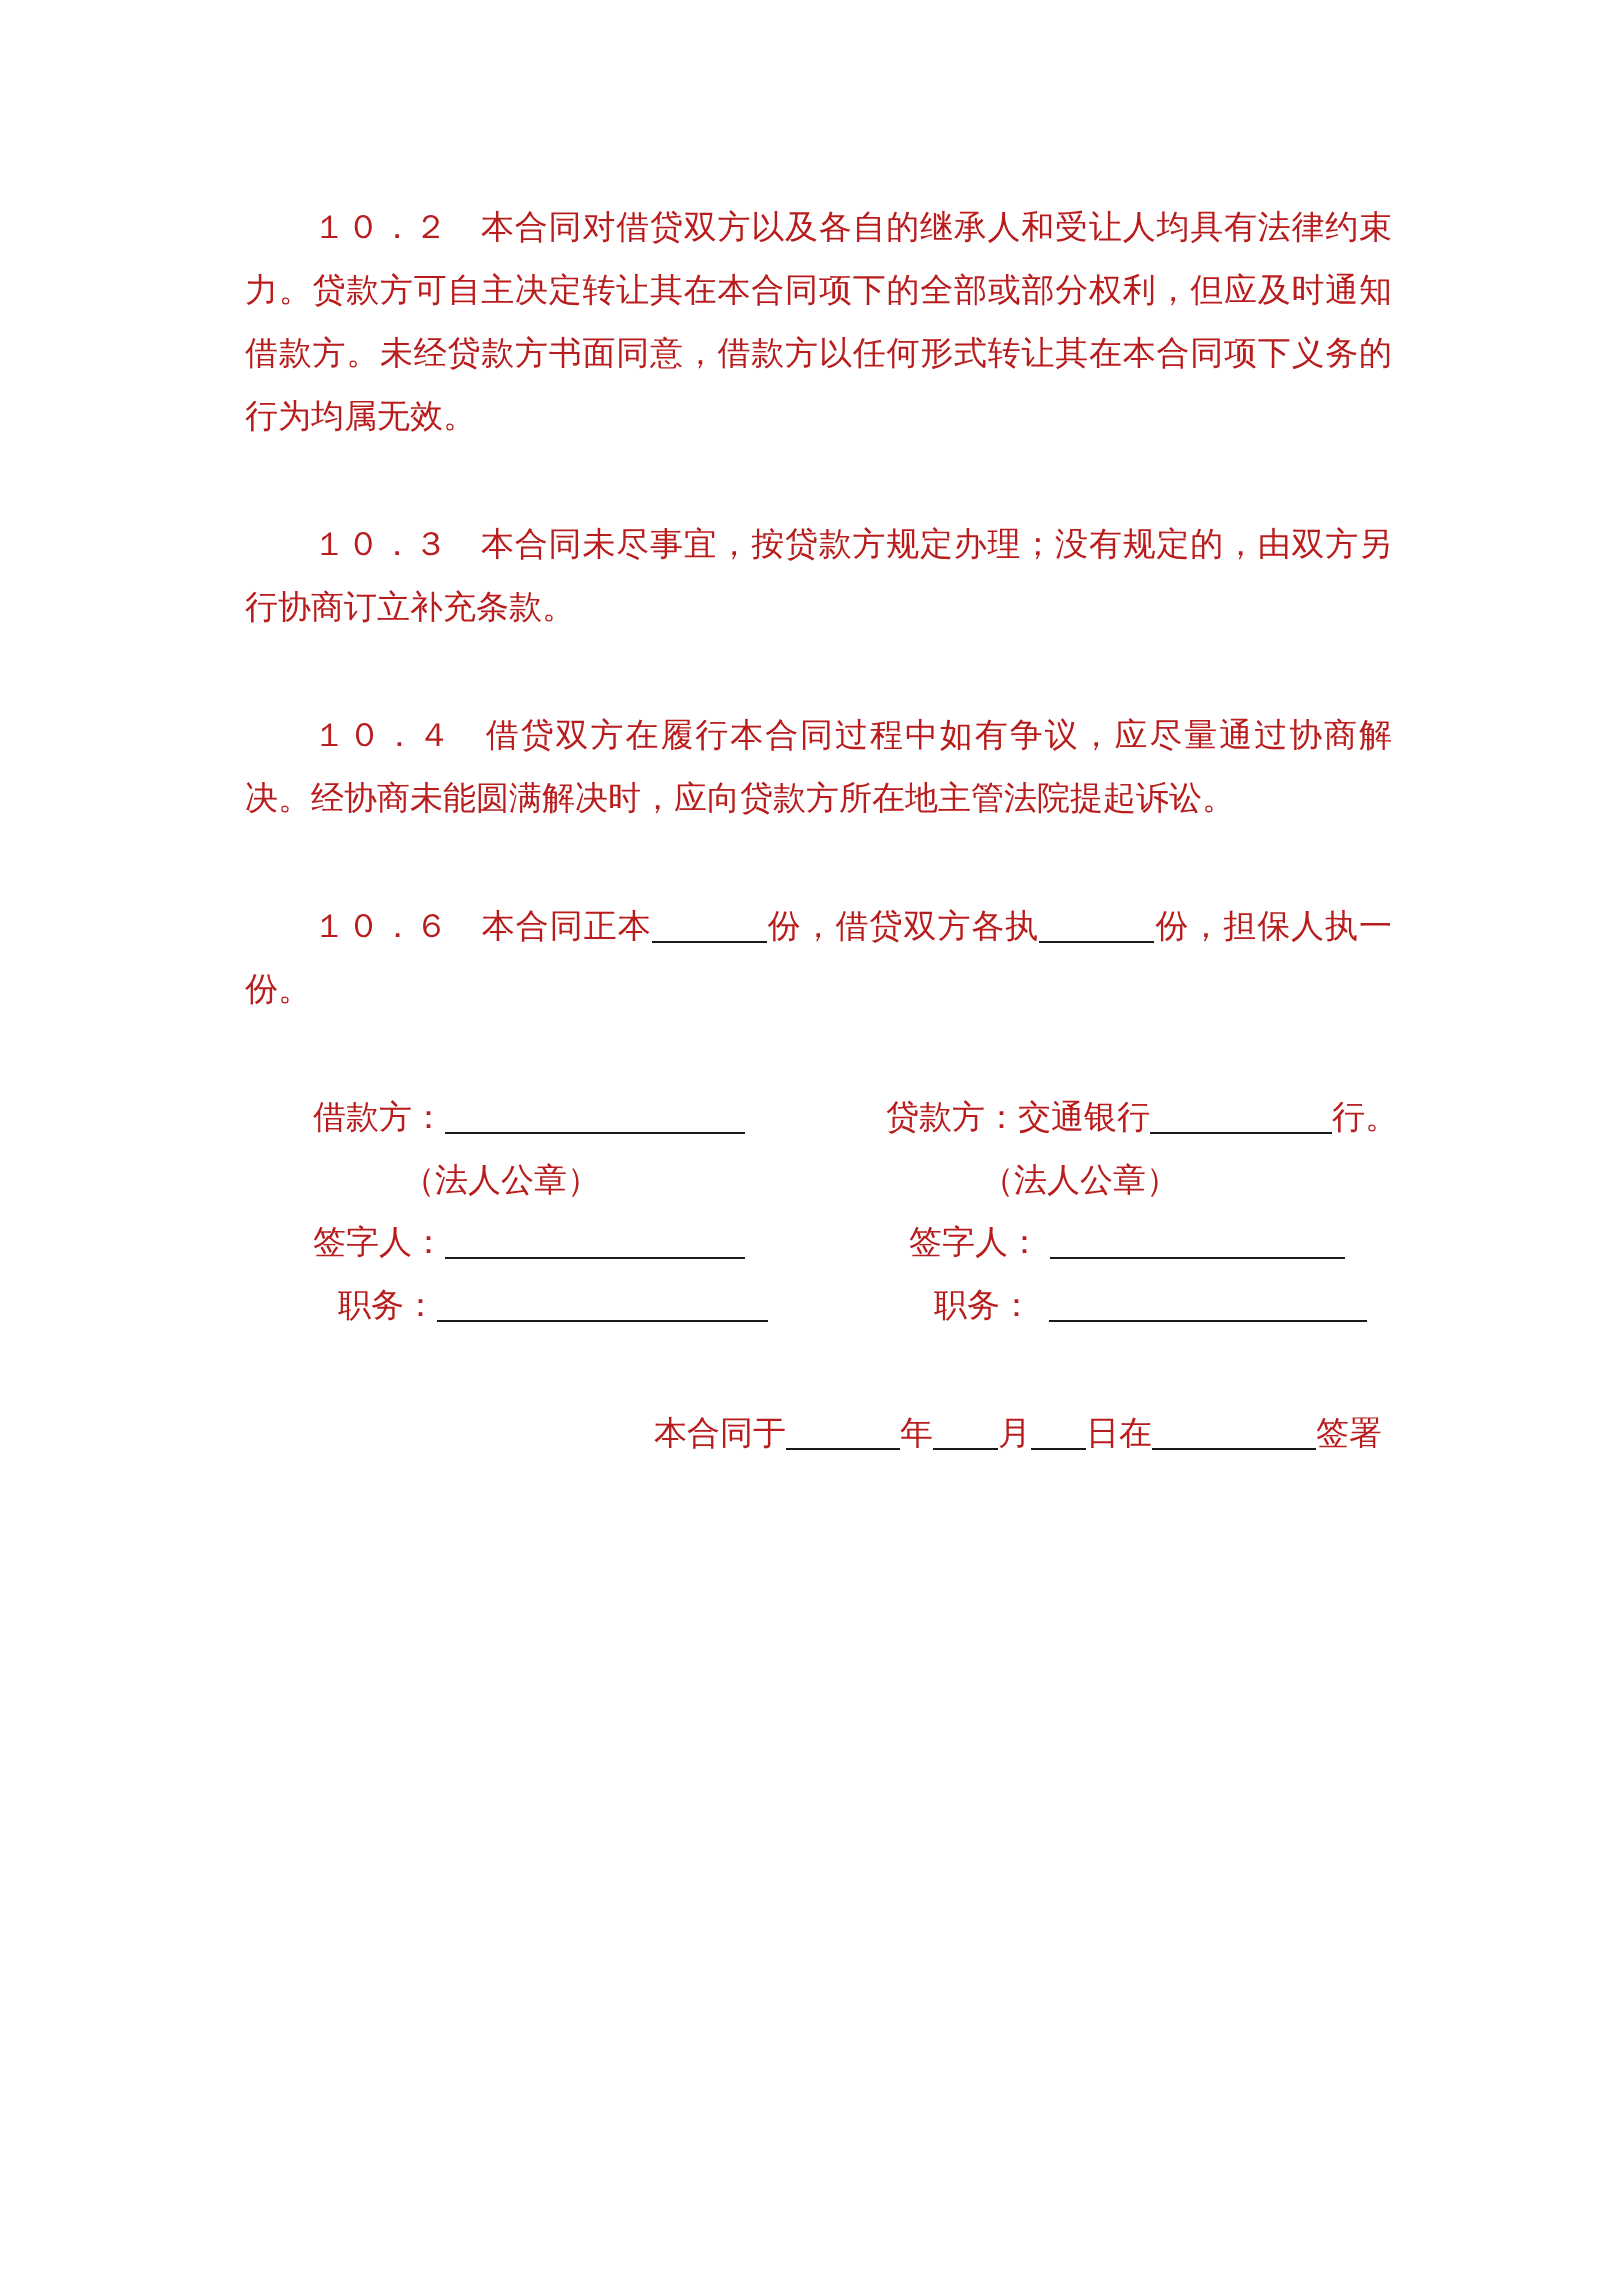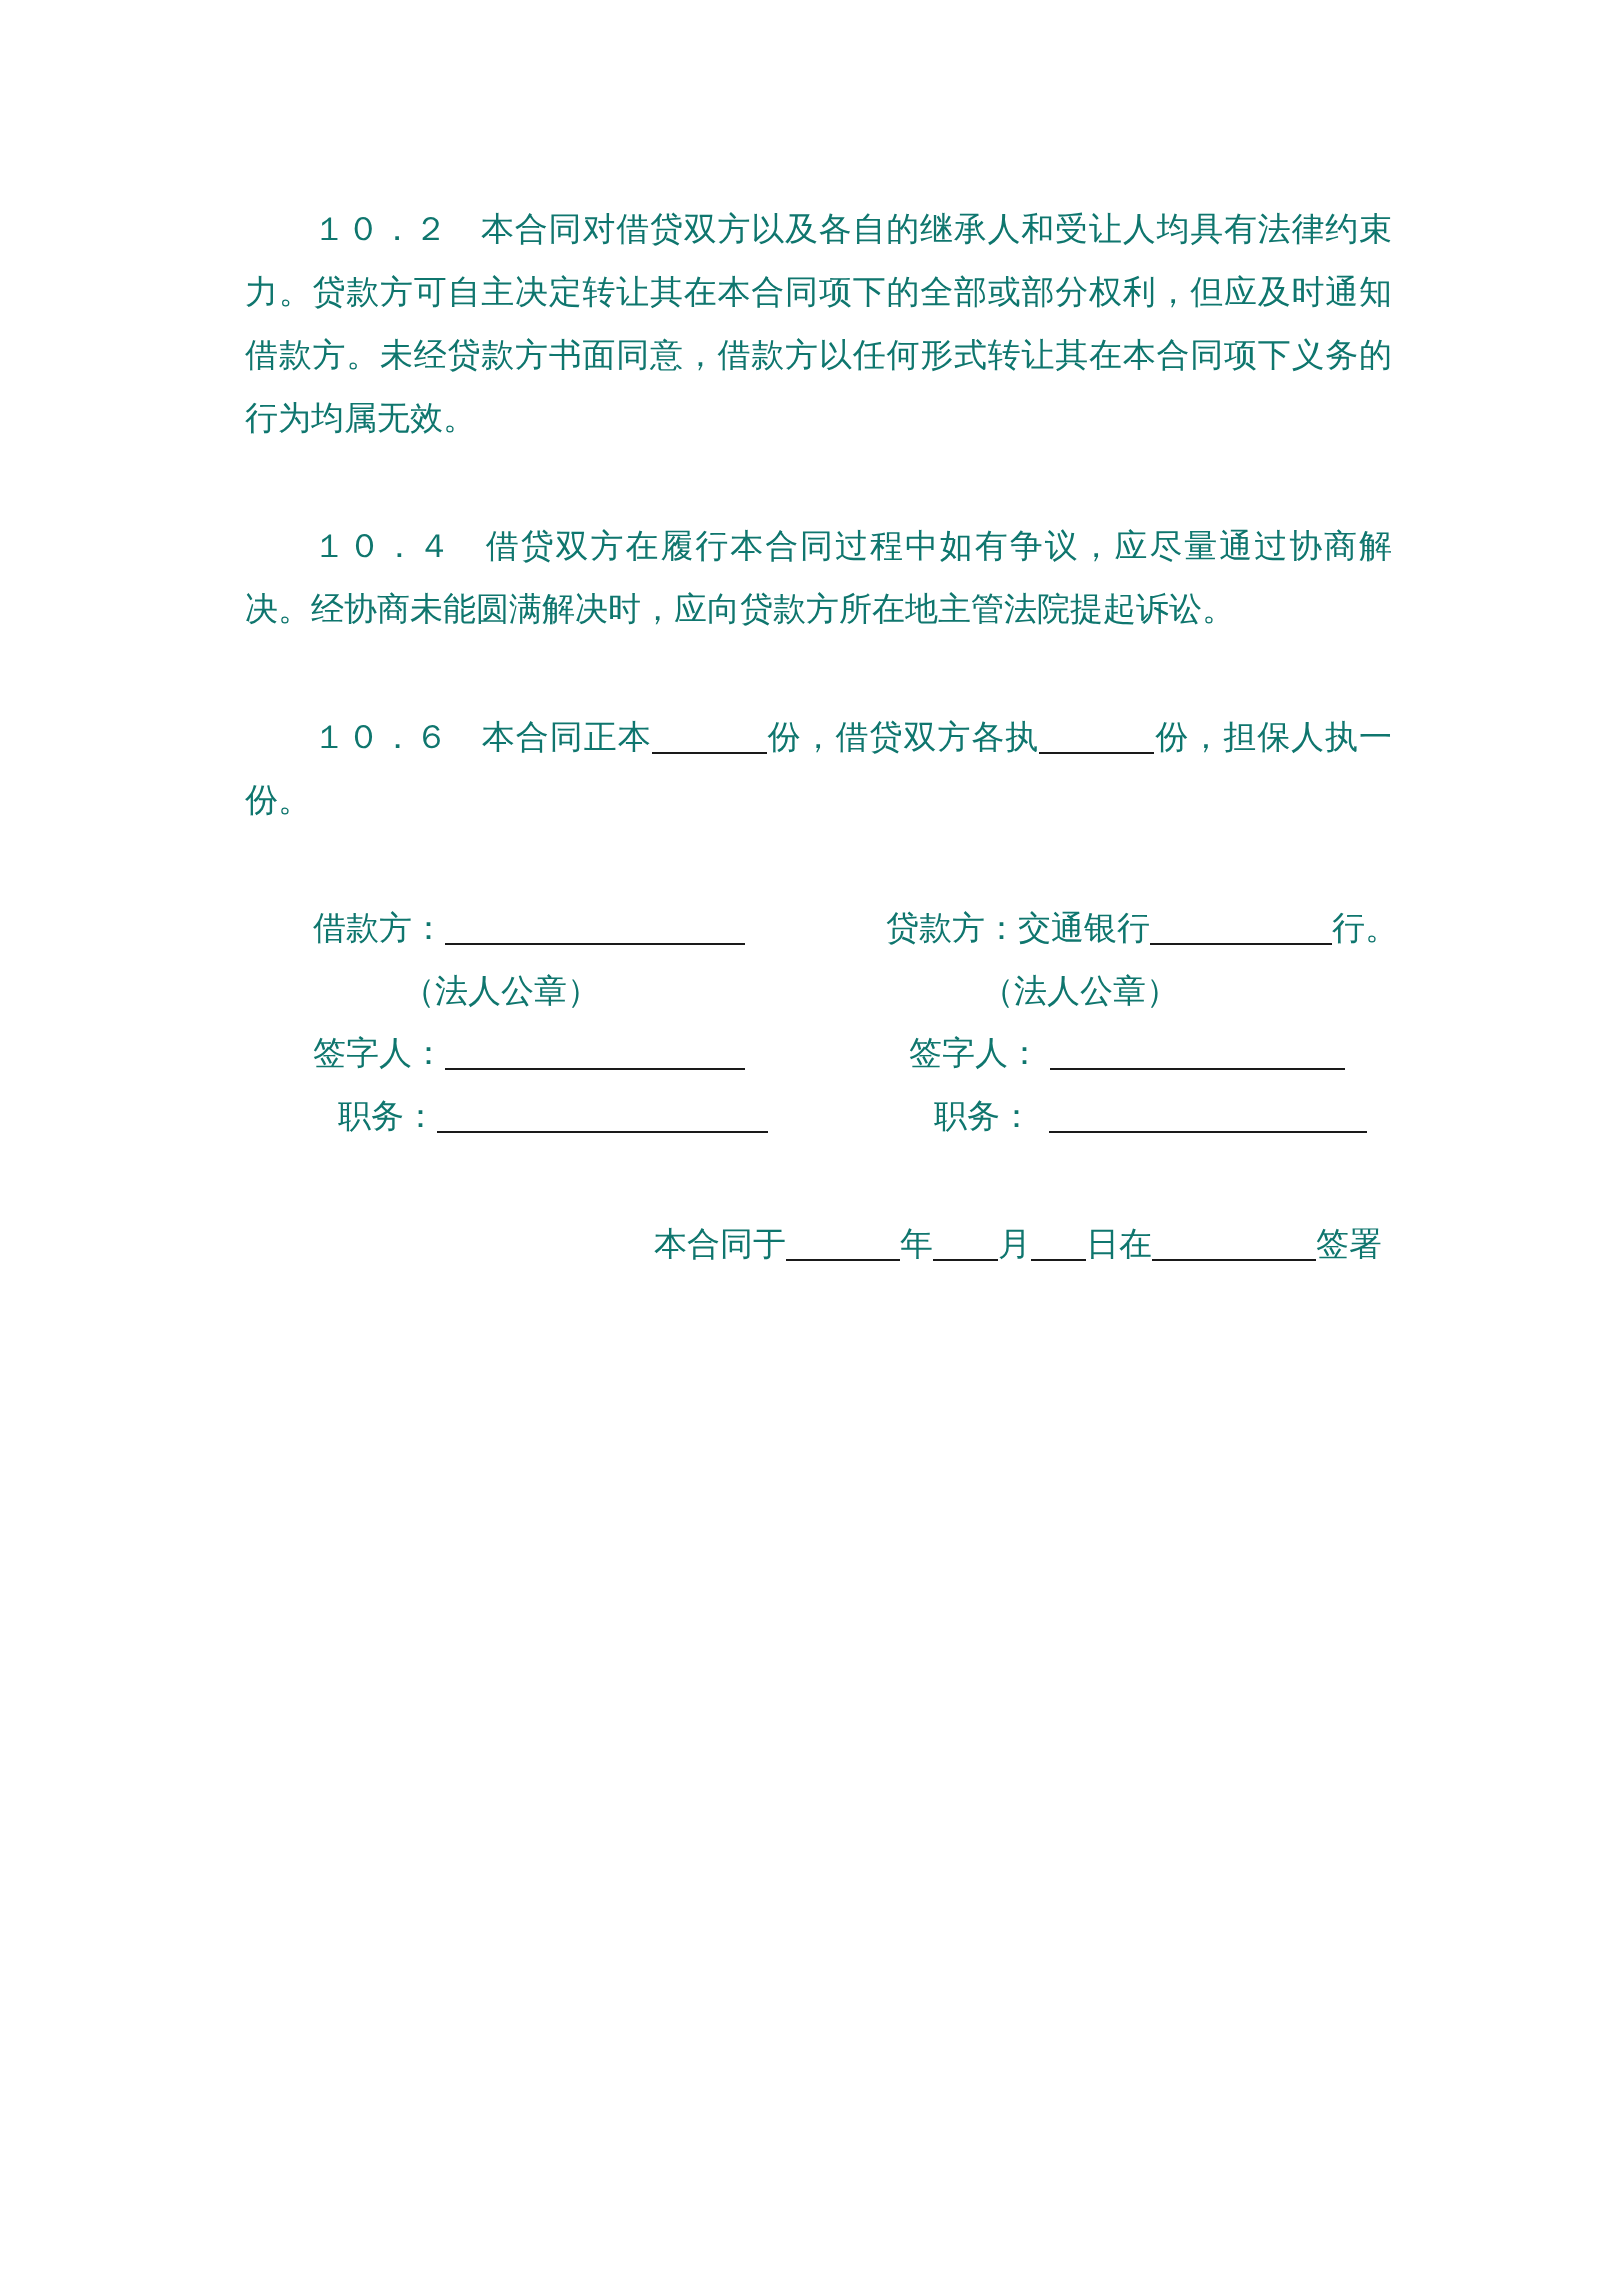--- a/index.html
+++ b/index.html
@@ -1,22 +1,22 @@
 <!DOCTYPE html>
 <html style="font-size:14.5px"><head>
 <meta charset="utf-8">
 <style>
   html, body { margin: 0; padding: 0; background: #ffffff; }
   .page {
     position: relative;
     width: 1623px;
     height: 2254px;
     background: #ffffff;
-    font-family: Liberation Serif, serif;
-    color: #0f766e;
+    font-family: Liberation Mono, monospace;
+    color: #b91c1c;
     overflow: hidden;
   }
   .content {
     position: absolute;
     left: 245px;
     top: 198px;
     width: 1147px;
     font-size: 33px;
     line-height: 63px;
     text-align: justify;
@@ -59,20 +59,21 @@
   .closing { margin-left: 399px; white-space: nowrap; line-height: 63px; text-align: center; }
 </style>
 </head>
 <body>
 
 <div class="page">
   <div class="content">
 
     <p class="clause"><span class="num">１０．２</span><span>本合同对借贷双方以及各自的继承人和受让人均具有法律约束力。贷款方可自主决定转让其在本合同项下的全部或部分权利，但应及时通知借款方。未经贷款方书面同意，借款方以任何形式转让其在本合同项下义务的行为均属无效。</span></p>
 
+    <p class="clause"><span class="num">１０．３</span><span>本合同未尽事宜，按贷款方规定办理；没有规定的，由双方另行协商订立补充条款。</span></p>
 
     <p class="clause"><span class="num">１０．４</span><span>借贷双方在履行本合同过程中如有争议，应尽量通过协商解决。经协商未能圆满解决时，应向贷款方所在地主管法院提起诉讼。</span></p>
 
 
     <p class="clause"><span class="num">１０．６</span><span>本合同正本</span><span class="u u-127"></span><span>份，借贷双方各执</span><span class="u u-127"></span><span>份，担保人执一份。</span></p>
 
     <div class="sig">
       <span class="sr r1 xc"><span>贷款方：交通银行</span><span class="u u-200"></span><span>行。</span></span>
       <span class="sr r1 xa"><span>借款方：</span><span class="u u-330"></span></span>
 

